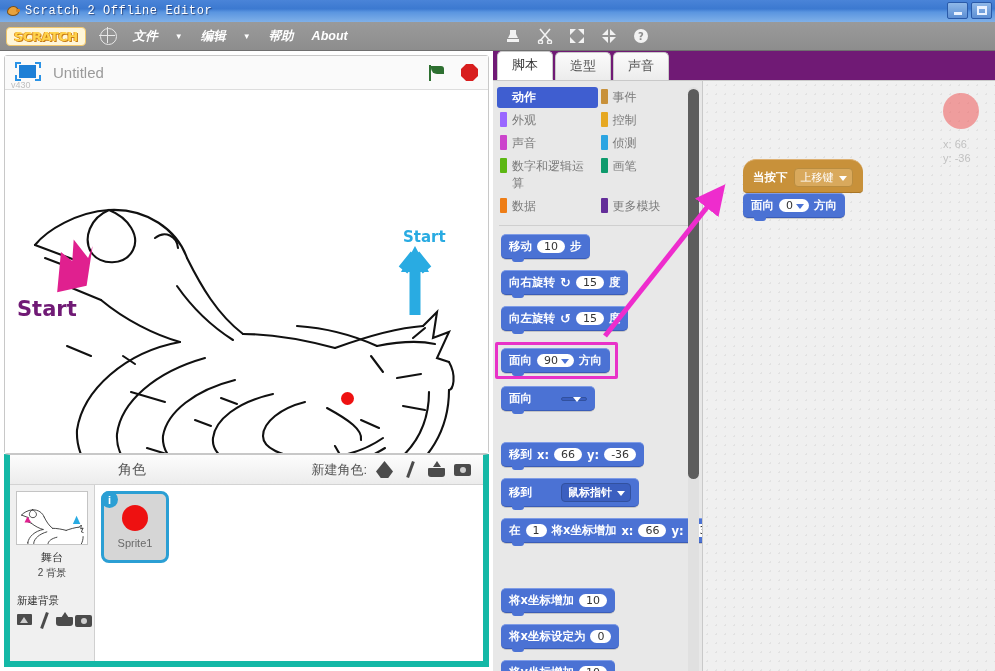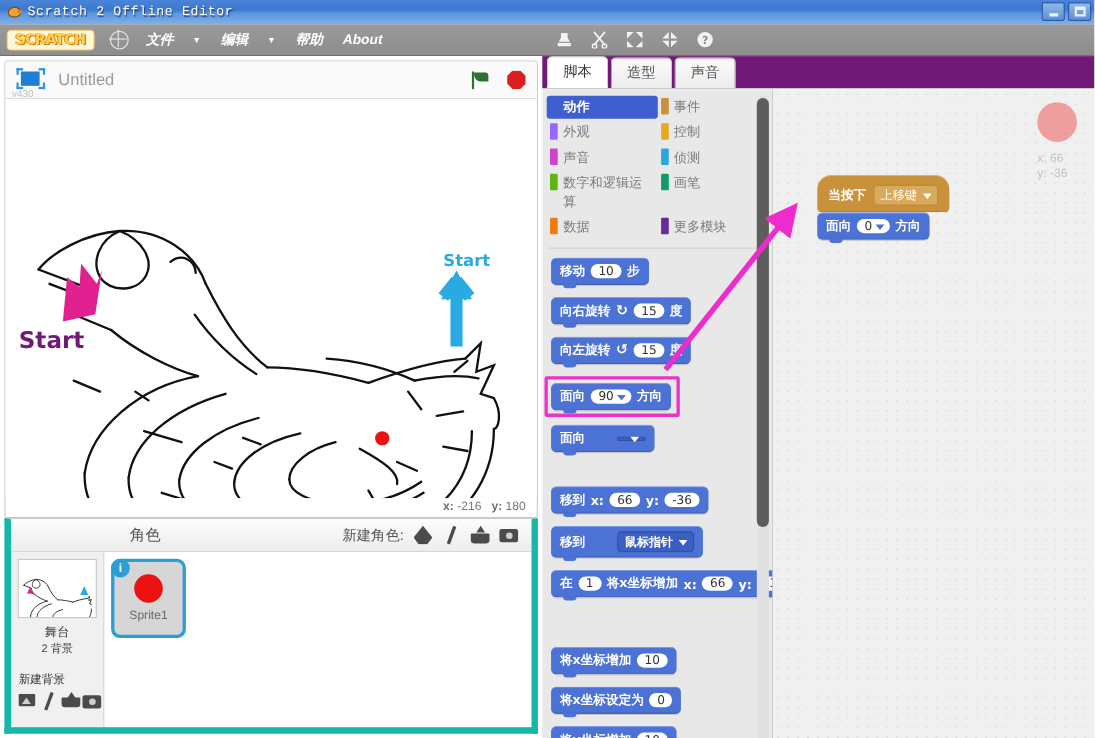--- a/index.html
+++ b/index.html
@@ -427,27 +427,20 @@
           <path d="M50 205 L66 168 L74 180 L82 160 L90 182 L98 172 L80 208Z" fill="#e0208f" transform="translate(-5,-8) rotate(-18 70 185)"></path>
           <path d="M410 225 L410 165 M410 165 L398 180 M410 165 L422 180" stroke="#29abe2" stroke-width="11" fill="none" stroke-linecap="butt"></path>
           <path d="M410 156 L396 182 L424 182Z" fill="#29abe2"></path>
         </svg>
 
         <div class="lbl-start">Start</div>
         <div class="lbl-goal">Start</div>
         <div class="red-dot"></div>
       </div>
 
-      <div class="mouse-xy">
-        <span>x:</span>
-        <span class="v">-216</span>
-        &nbsp;
-        <span>y:</span>
-        <span class="v">180</span>
-      </div>
     </div>
 
     <div class="sprite-pane">
       <div class="sp-head">
         <div class="t">角色</div>
         <div class="sp-new">
           <span>新建角色:</span>
           <span class="mini-icon ic-wiz"></span>
           <span class="mini-icon ic-brush"></span>
           <span class="mini-icon ic-up"></span>

